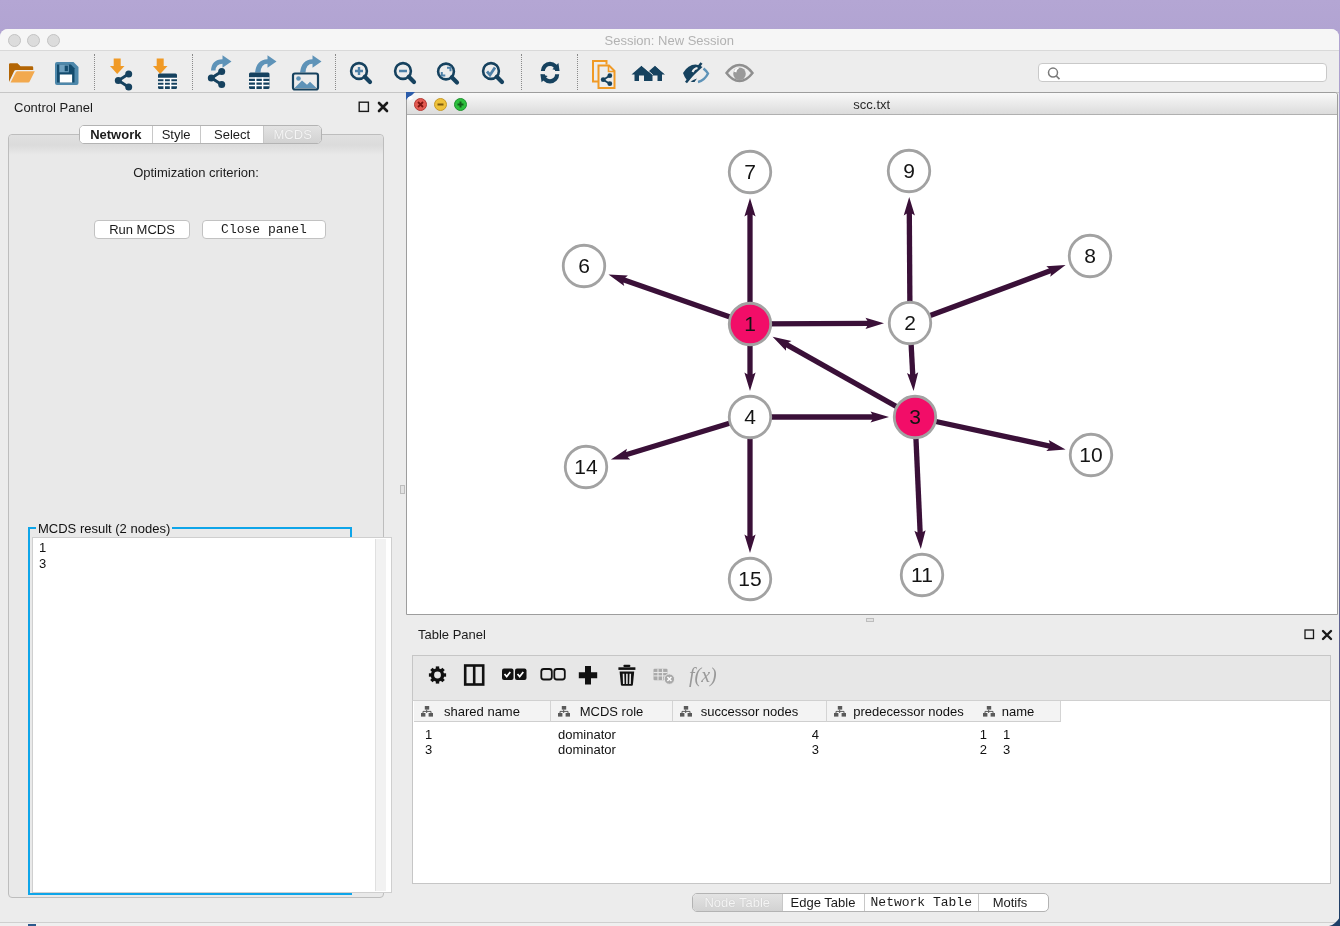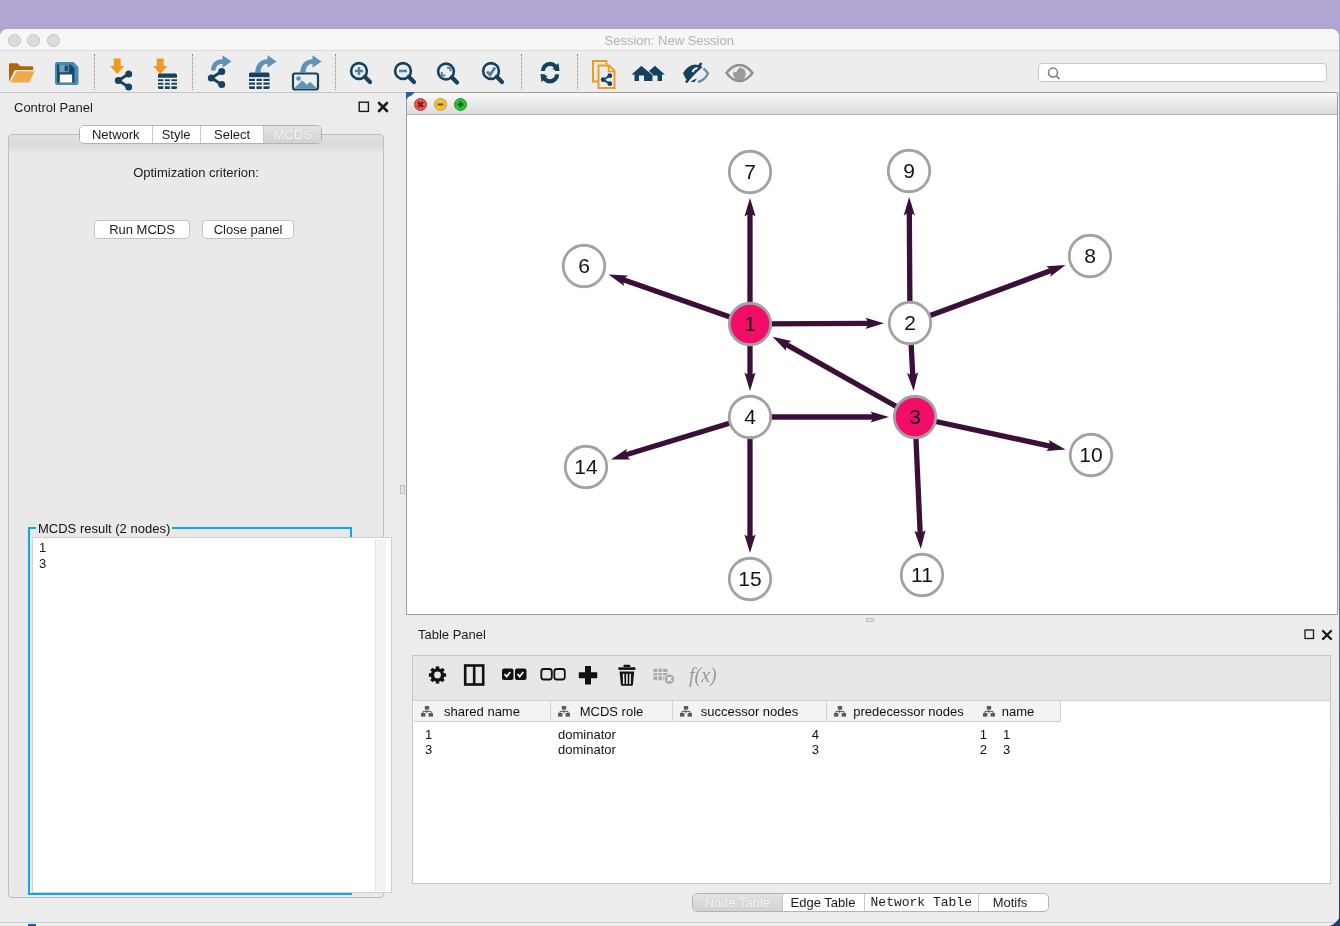--- a/index.html
+++ b/index.html
@@ -209,28 +209,28 @@
   <div id="cpanel">
     <div class="ptitle abs" style="left:14px; top:8px;">Control Panel</div>
     <svg class="icon" style="left:358px; top:9.5px;" width="12" height="12">
         <rect x="1.2" y="1.2" width="9.2" height="9.2" fill="none" stroke="#1a1a1a" stroke-width="1.4"></rect>
       </svg>
     <svg class="icon" style="left:377px; top:9.5px;" width="12" height="12">
         <path d="M2,2 L10,10 M10,2 L2,10" stroke="#1a1a1a" stroke-width="2.6" stroke-linecap="round"></path>
       </svg>
     <div id="cp-content"></div>
     <div class="tabgroup" style="left:79px; top:33.5px; width:243px;">
-      <div class="tab" style="width:73px;">Network</div>
+      <div class="tab" style="width:73px;font-weight:bold;">Network</div>
       <div class="tab" style="width:48.5px;">Style</div>
       <div class="tab" style="width:64px;">Select</div>
       <div class="tab sel" style="width:57px;">MCDS</div>
     </div>
     <div class="abs" style="left:0; top:73px; width:392px; text-align:center; font-size:13px; color:#1b1b1b;">Optimization criterion:</div>
     <div class="btn" style="left:94px; top:128px; width:96px;">Run MCDS</div>
-    <div class="btn" style="left:202px; top:128px; width:92px;">Close panel</div>
+    <div class="btn" style="left:202px; top:128px; width:124px;font-family:Liberation Mono, monospace;">Close panel</div>
     <div id="mcdsbox">
       <div id="mcdslegend">MCDS result (2 nodes)</div>
       <div id="mcdstext">1<br>3<div id="mcdsscroll"></div></div>
     </div>
   </div>
   <div id="netwin">
       <svg style="position:absolute;left:-1px;top:-1px;z-index:5;" width="12" height="10">
         <path d="M0,0 L9,0 L5.5,3.5 L2,5.5 L0,8 Z" fill="#2b5caa"></path>
         <path d="M2,5.5 L5.5,3.5 L7,6.5 L3.5,8.5 Z" fill="#fff"></path>
       </svg>
@@ -243,20 +243,21 @@
       <div class="mac" style="left:26.5px; background:#efc239; border:1px solid #c79a28;">
           <svg width="11" height="11" style="position:absolute;left:0;top:0;">
             <path d="M2.5,5.5 L8.5,5.5" stroke="#7c5a0e" stroke-width="2"></path>
           </svg>
         </div>
       <div class="mac" style="left:46.5px; background:#2dc03e; border:1px solid #1f9230;">
           <svg width="11" height="11" style="position:absolute;left:0;top:0;">
             <path d="M2.5,5.5 L8.5,5.5 M5.5,2.5 L5.5,8.5" stroke="#135c1b" stroke-width="2"></path>
           </svg>
         </div>
+      <div class="txt">scc.txt</div>
     </div>
     <svg id="graph" style="position:absolute; left:0; top:22px;" width="929" height="499">
         <g stroke="#3A1038" stroke-width="5.3">
 <line x1="343.0" y1="209.0" x2="343.0" y2="98.0"></line>
 <line x1="343.0" y1="209.0" x2="215.7" y2="164.5"></line>
 <line x1="343.0" y1="209.0" x2="462.0" y2="208.3"></line>
 <line x1="343.0" y1="209.0" x2="343.0" y2="261.0"></line>
 <line x1="503.0" y1="208.0" x2="502.3" y2="97.0"></line>
 <line x1="503.0" y1="208.0" x2="644.6" y2="155.3"></line>
 <line x1="503.0" y1="208.0" x2="505.8" y2="261.1"></line>

